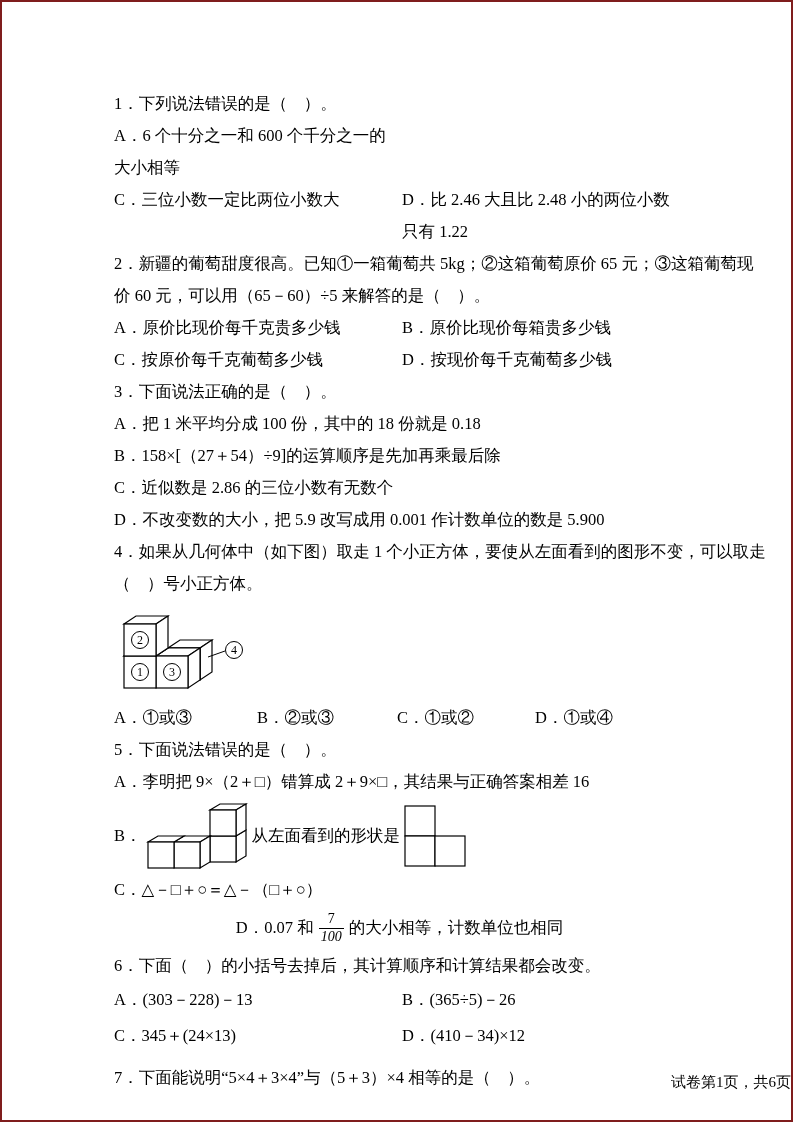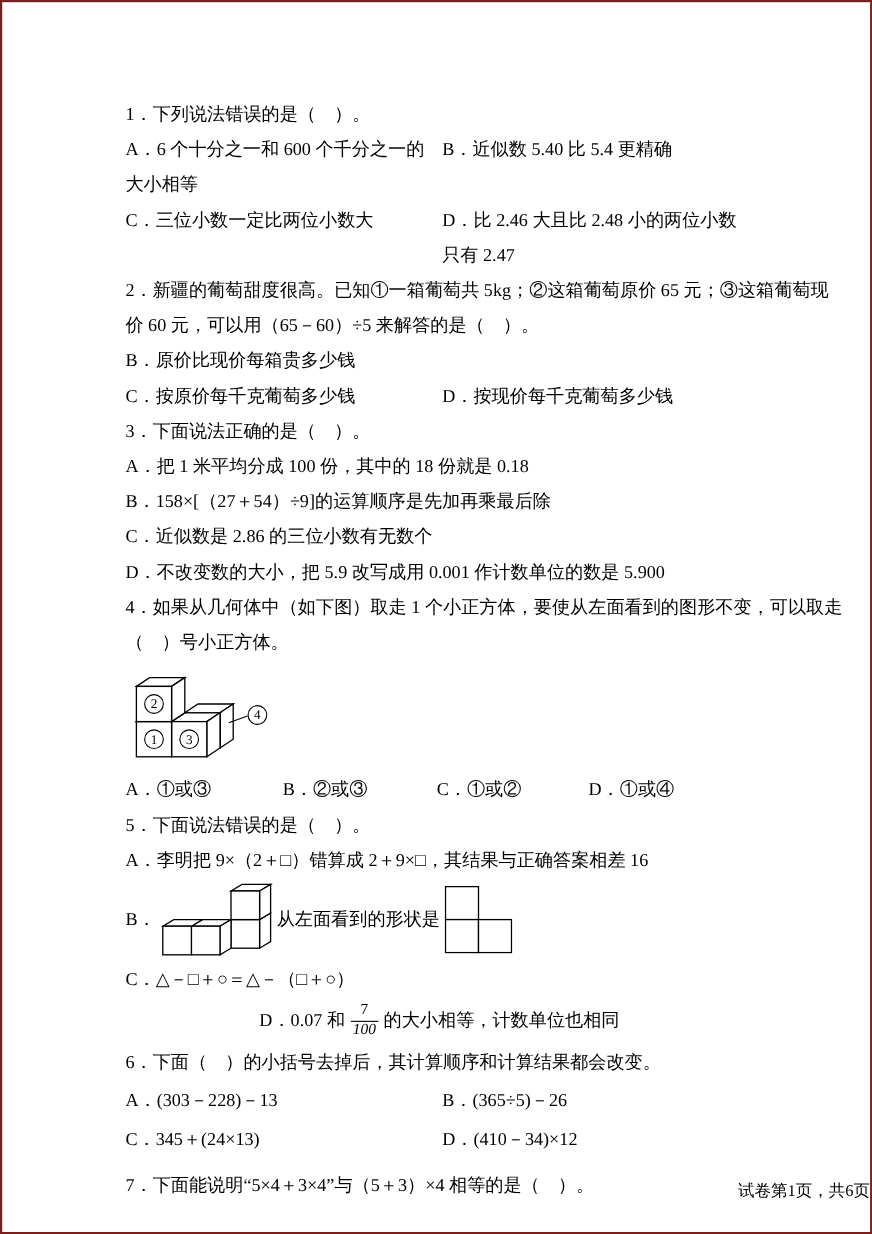--- a/index.html
+++ b/index.html
@@ -37,30 +37,30 @@
 </style>
 </head>
 <body>
 
 <div class="page">
   <div class="content">
 
     <p class="line">1．下列说法错误的是（　）。</p>
     <div class="row2">
       <span>A．6 个十分之一和 600 个千分之一的大小相等</span>
-      <span>B．近似数 5.40 比 5.4 更精确</span>
     </div>
     <div class="row2">
       <span>C．三位小数一定比两位小数大</span>
-      <span>D．比 2.46 大且比 2.48 小的两位小数只有 2.47</span>
+      <span>D．比 2.46 大且比 2.48 小的两位小数只有 1.22</span>
     </div>
 
     <p class="line">2．新疆的葡萄甜度很高。已知①一箱葡萄共 5kg；②这箱葡萄原价 65 元；③这箱葡萄现</p>
     <p class="line">价 60 元，可以用（65－60）÷5 来解答的是（　）。</p>
     <div class="row2">
+      <span>A．原价比现价每千克贵多少钱</span>
       <span>B．原价比现价每箱贵多少钱</span>
     </div>
     <div class="row2">
       <span>C．按原价每千克葡萄多少钱</span>
       <span>D．按现价每千克葡萄多少钱</span>
     </div>
 
     <p class="line">3．下面说法正确的是（　）。</p>
     <p class="line">A．把 1 米平均分成 100 份，其中的 18 份就是 0.18</p>
     <p class="line">B．158×[（27＋54）÷9]的运算顺序是先加再乘最后除</p>

